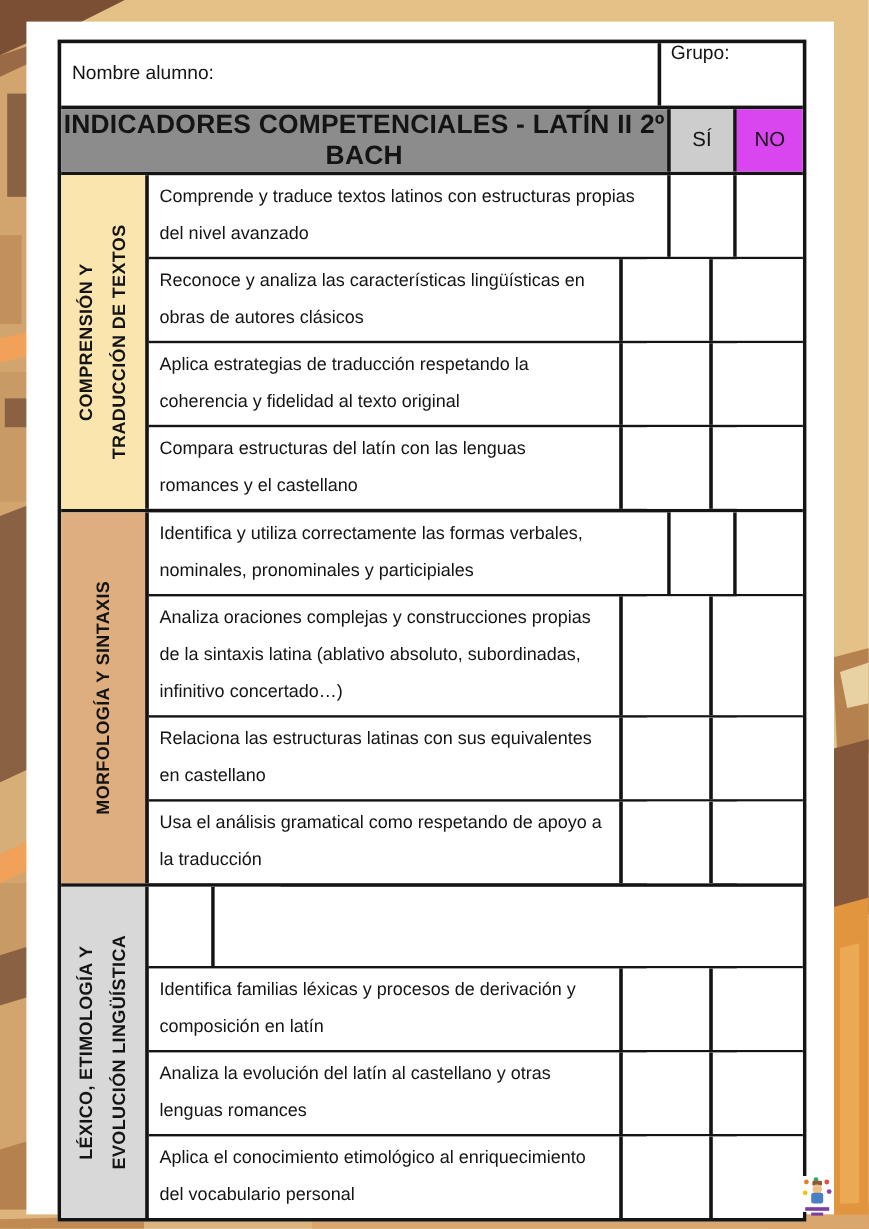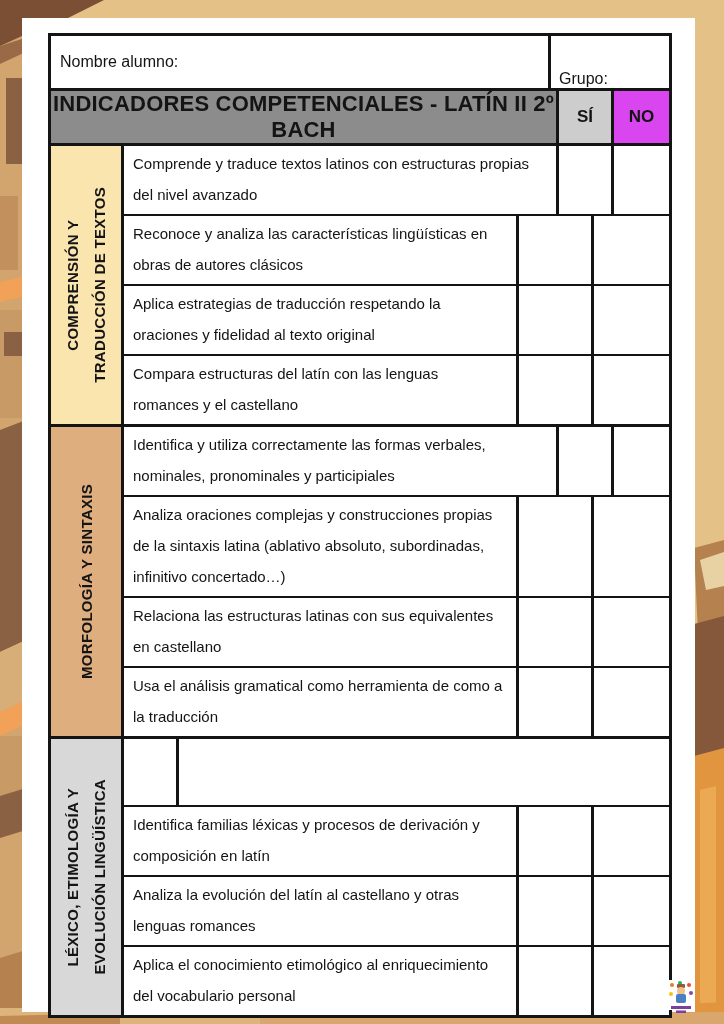--- a/index.html
+++ b/index.html
@@ -6,27 +6,27 @@
     font-family:"Liberation Sans",sans-serif;}
   .stage{position:relative;width:724px;height:1024px;}
   .bg{position:absolute;left:0;top:0;}
   .page{position:absolute;left:22px;top:18px;width:673px;height:994px;background:#ffffff;}
   .tbl{position:absolute;left:26px;top:15px;width:618px;border:3px solid #141414;background:#fff;}
 
   .flexrow{display:flex;align-items:stretch;}
   .top-row{height:52px;border-bottom:3px solid #141414;}
   .name-cell{flex:1;border-right:3px solid #141414;display:flex;align-items:center;
     padding-left:9px;font-size:16px;color:#141414;}
-  .group-cell{width:110px;display:flex;align-items:flex-end;padding-left:8px;font-size:16px;color:#141414;}
+  .group-cell{width:110px;display:flex;align-items:flex-start;padding-left:8px;font-size:16px;color:#141414;}
 
   .header-row{height:52px;border-bottom:3px solid #141414;}
   .title-cell{flex:1;border-right:3px solid #141414;display:flex;align-items:center;justify-content:center;
     font-size:22px;font-weight:700;letter-spacing:.2px;color:#141414;text-align:center;}
   .check-head{width:52px;display:flex;align-items:center;justify-content:center;
-    font-size:17px;font-weight:700;color:#141414;}
+    font-size:17px;font-weight:400;color:#141414;}
   .check-head.first{border-right:3px solid #141414;}
   .check-head.last{width:55px;}
 
   .section{display:flex;align-items:stretch;}
   .section + .section{border-top:3px solid #141414;}
   .label-cell{width:70px;border-right:3px solid #141414;display:flex;align-items:center;justify-content:center;}
   .label-text{writing-mode:vertical-rl;transform:rotate(180deg);white-space:pre-line;
     font-weight:700;font-size:15px;line-height:27px;letter-spacing:.3px;text-align:center;color:#141414;}
   .rows{flex:1;display:flex;flex-direction:column;}
   .rrow{display:flex;align-items:stretch;min-height:66px;}
@@ -109,21 +109,21 @@
                 <div class="desc-cell">Comprende y traduce textos latinos con estructuras propias del nivel avanzado</div>
                 <div class="check-cell"></div>
                 <div class="check-cell last"></div>
               </div>
               <div class="rrow">
                 <div class="desc-cell">Reconoce y analiza las características lingüísticas en obras de autores clásicos</div>
                 <div class="check-cell"></div>
                 <div class="check-cell last"></div>
               </div>
               <div class="rrow">
-                <div class="desc-cell">Aplica estrategias de traducción respetando la oraciones y fidelidad al texto original</div>
+                <div class="desc-cell">Aplica estrategias de traducción respetando la coherencia y fidelidad al texto original</div>
                 <div class="check-cell"></div>
                 <div class="check-cell last"></div>
               </div>
               <div class="rrow">
                 <div class="desc-cell">Compara estructuras del latín con las lenguas romances y el castellano</div>
                 <div class="check-cell"></div>
                 <div class="check-cell last"></div>
               </div>
             </div>
           </div>
@@ -141,21 +141,21 @@
                 <div class="desc-cell">Analiza oraciones complejas y construcciones propias de la sintaxis latina (ablativo absoluto, subordinadas, infinitivo concertado…)</div>
                 <div class="check-cell"></div>
                 <div class="check-cell last"></div>
               </div>
               <div class="rrow">
                 <div class="desc-cell">Relaciona las estructuras latinas con sus equivalentes en castellano</div>
                 <div class="check-cell"></div>
                 <div class="check-cell last"></div>
               </div>
               <div class="rrow">
-                <div class="desc-cell">Usa el análisis gramatical como herramienta de como a la traducción</div>
+                <div class="desc-cell">Usa el análisis gramatical como respetando de apoyo a la traducción</div>
                 <div class="check-cell"></div>
                 <div class="check-cell last"></div>
               </div>
             </div>
           </div>
           <div class="section">
             <div class="label-cell" style="background: rgb(216, 216, 216);">
               <span class="label-text">LÉXICO, ETIMOLOGÍA Y
 EVOLUCIÓN LINGÜÍSTICA</span>
             </div>

